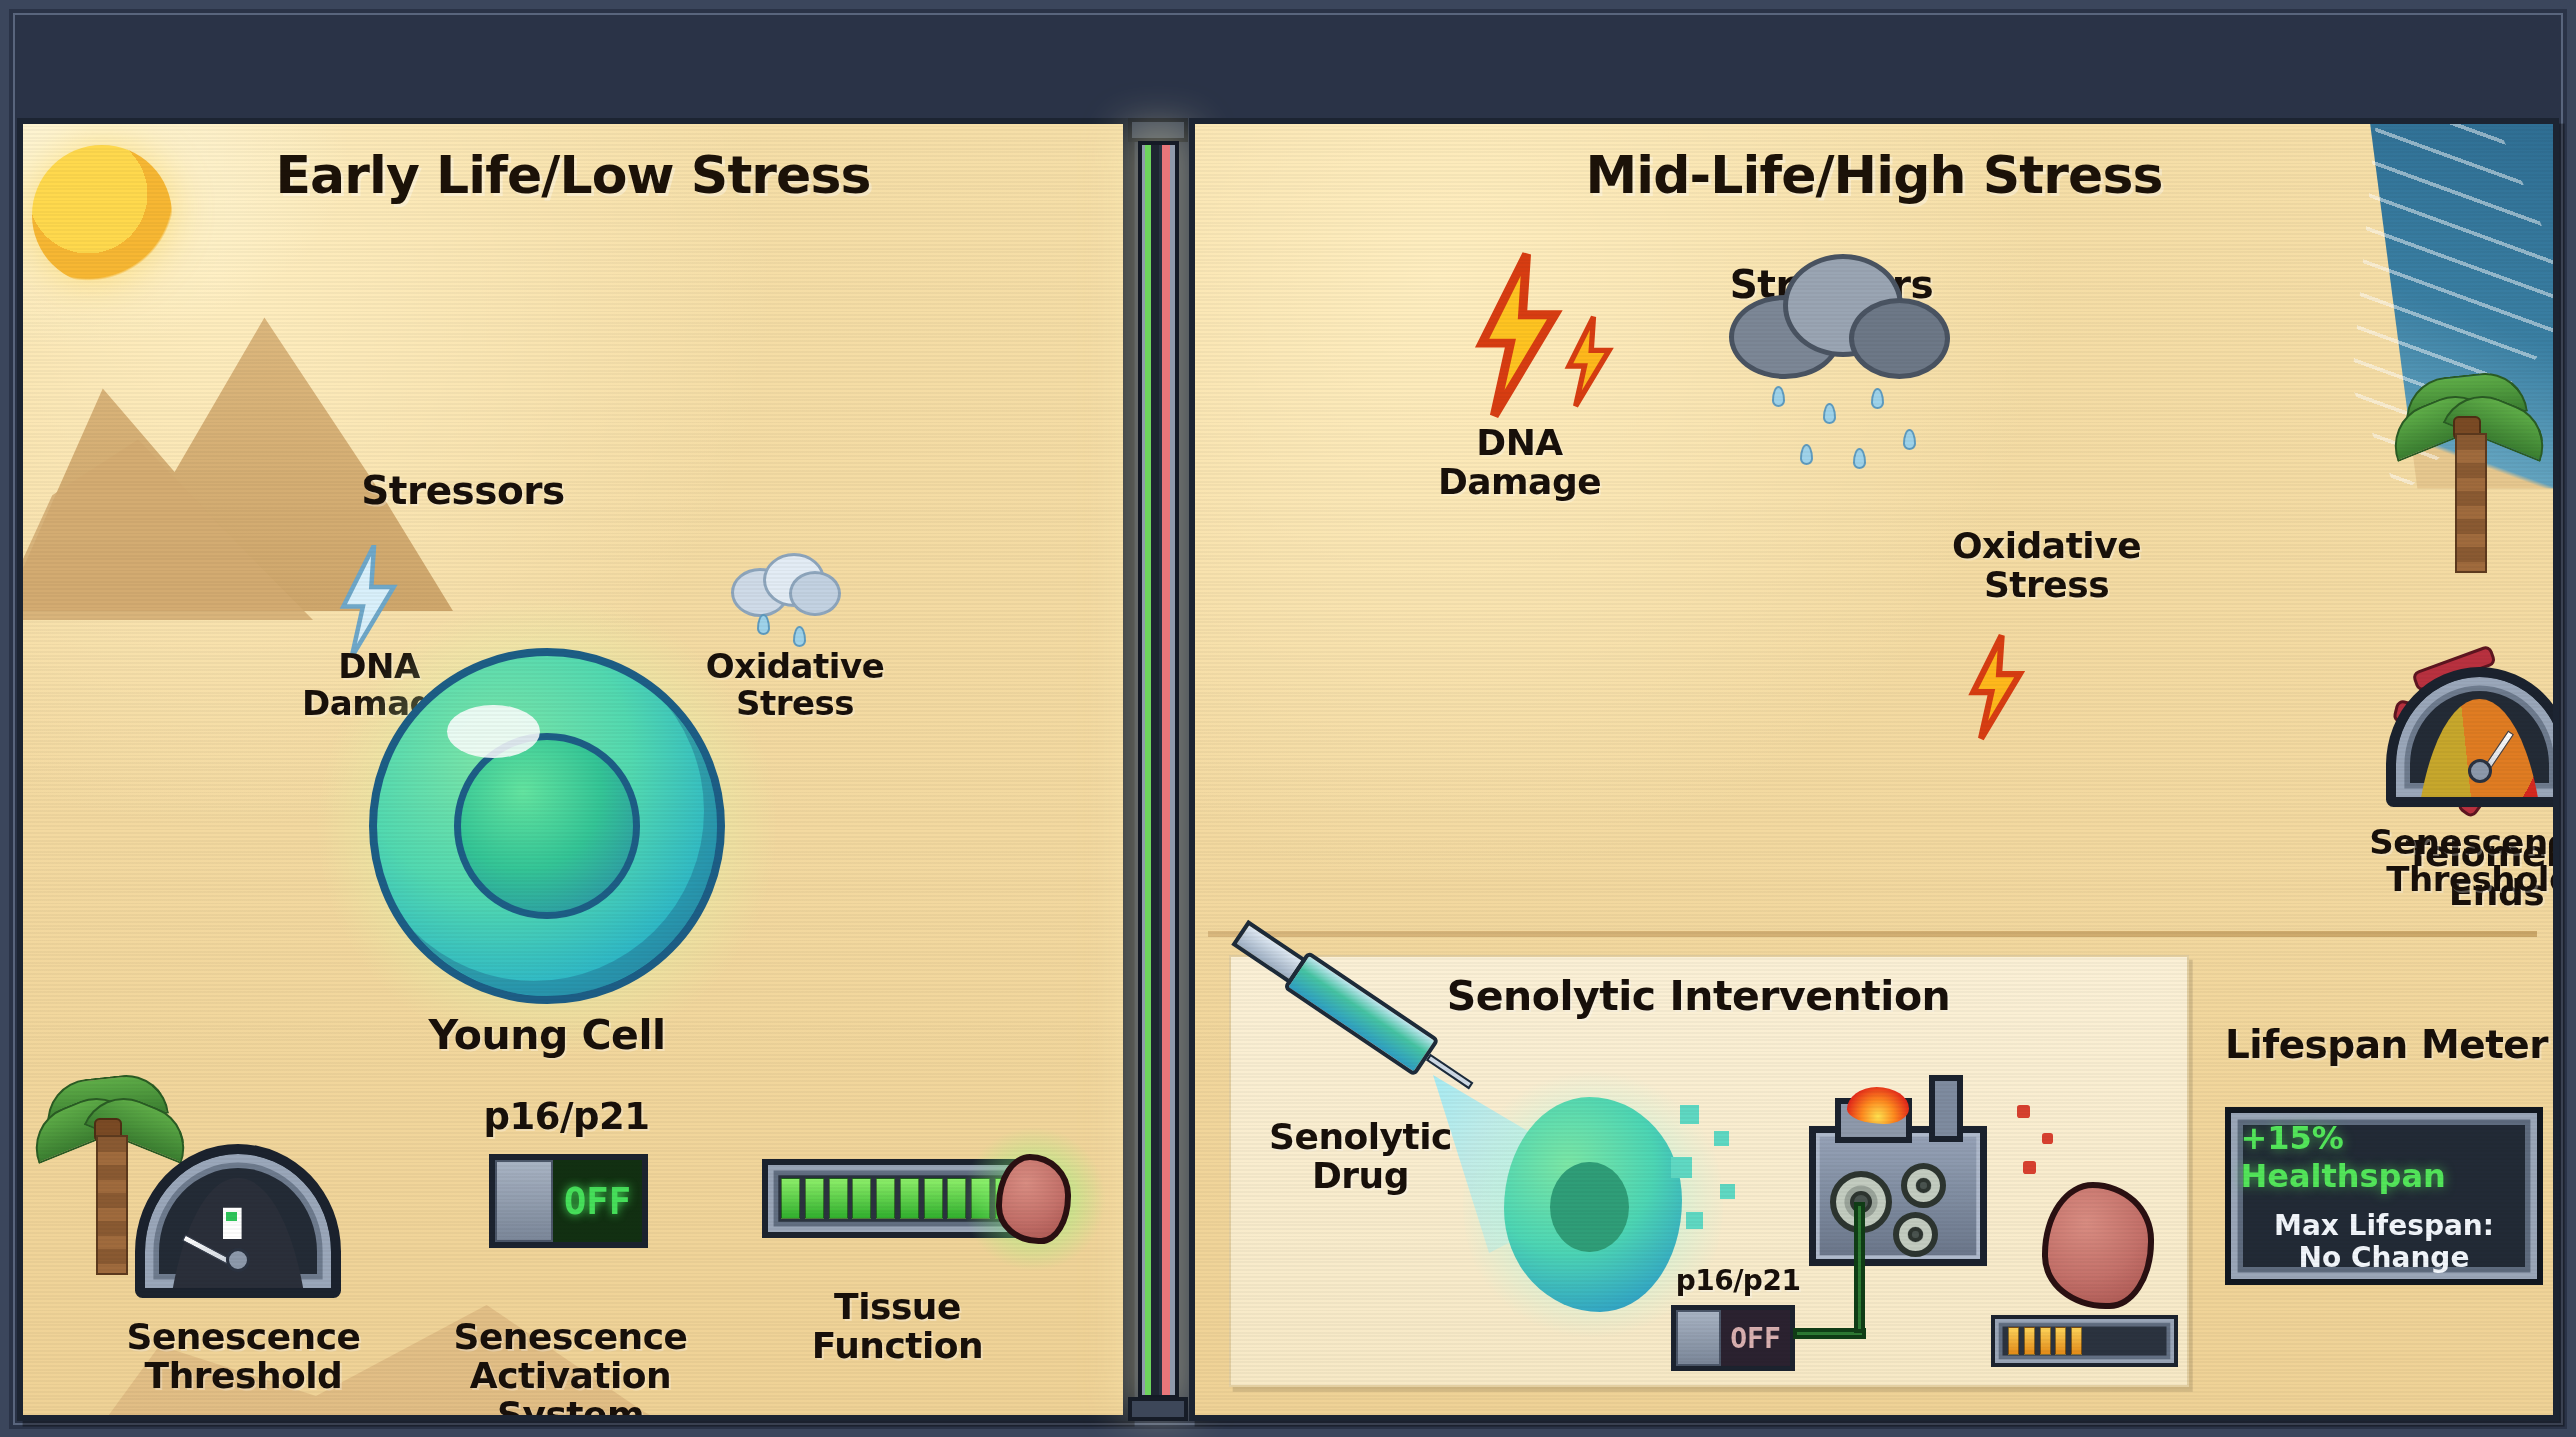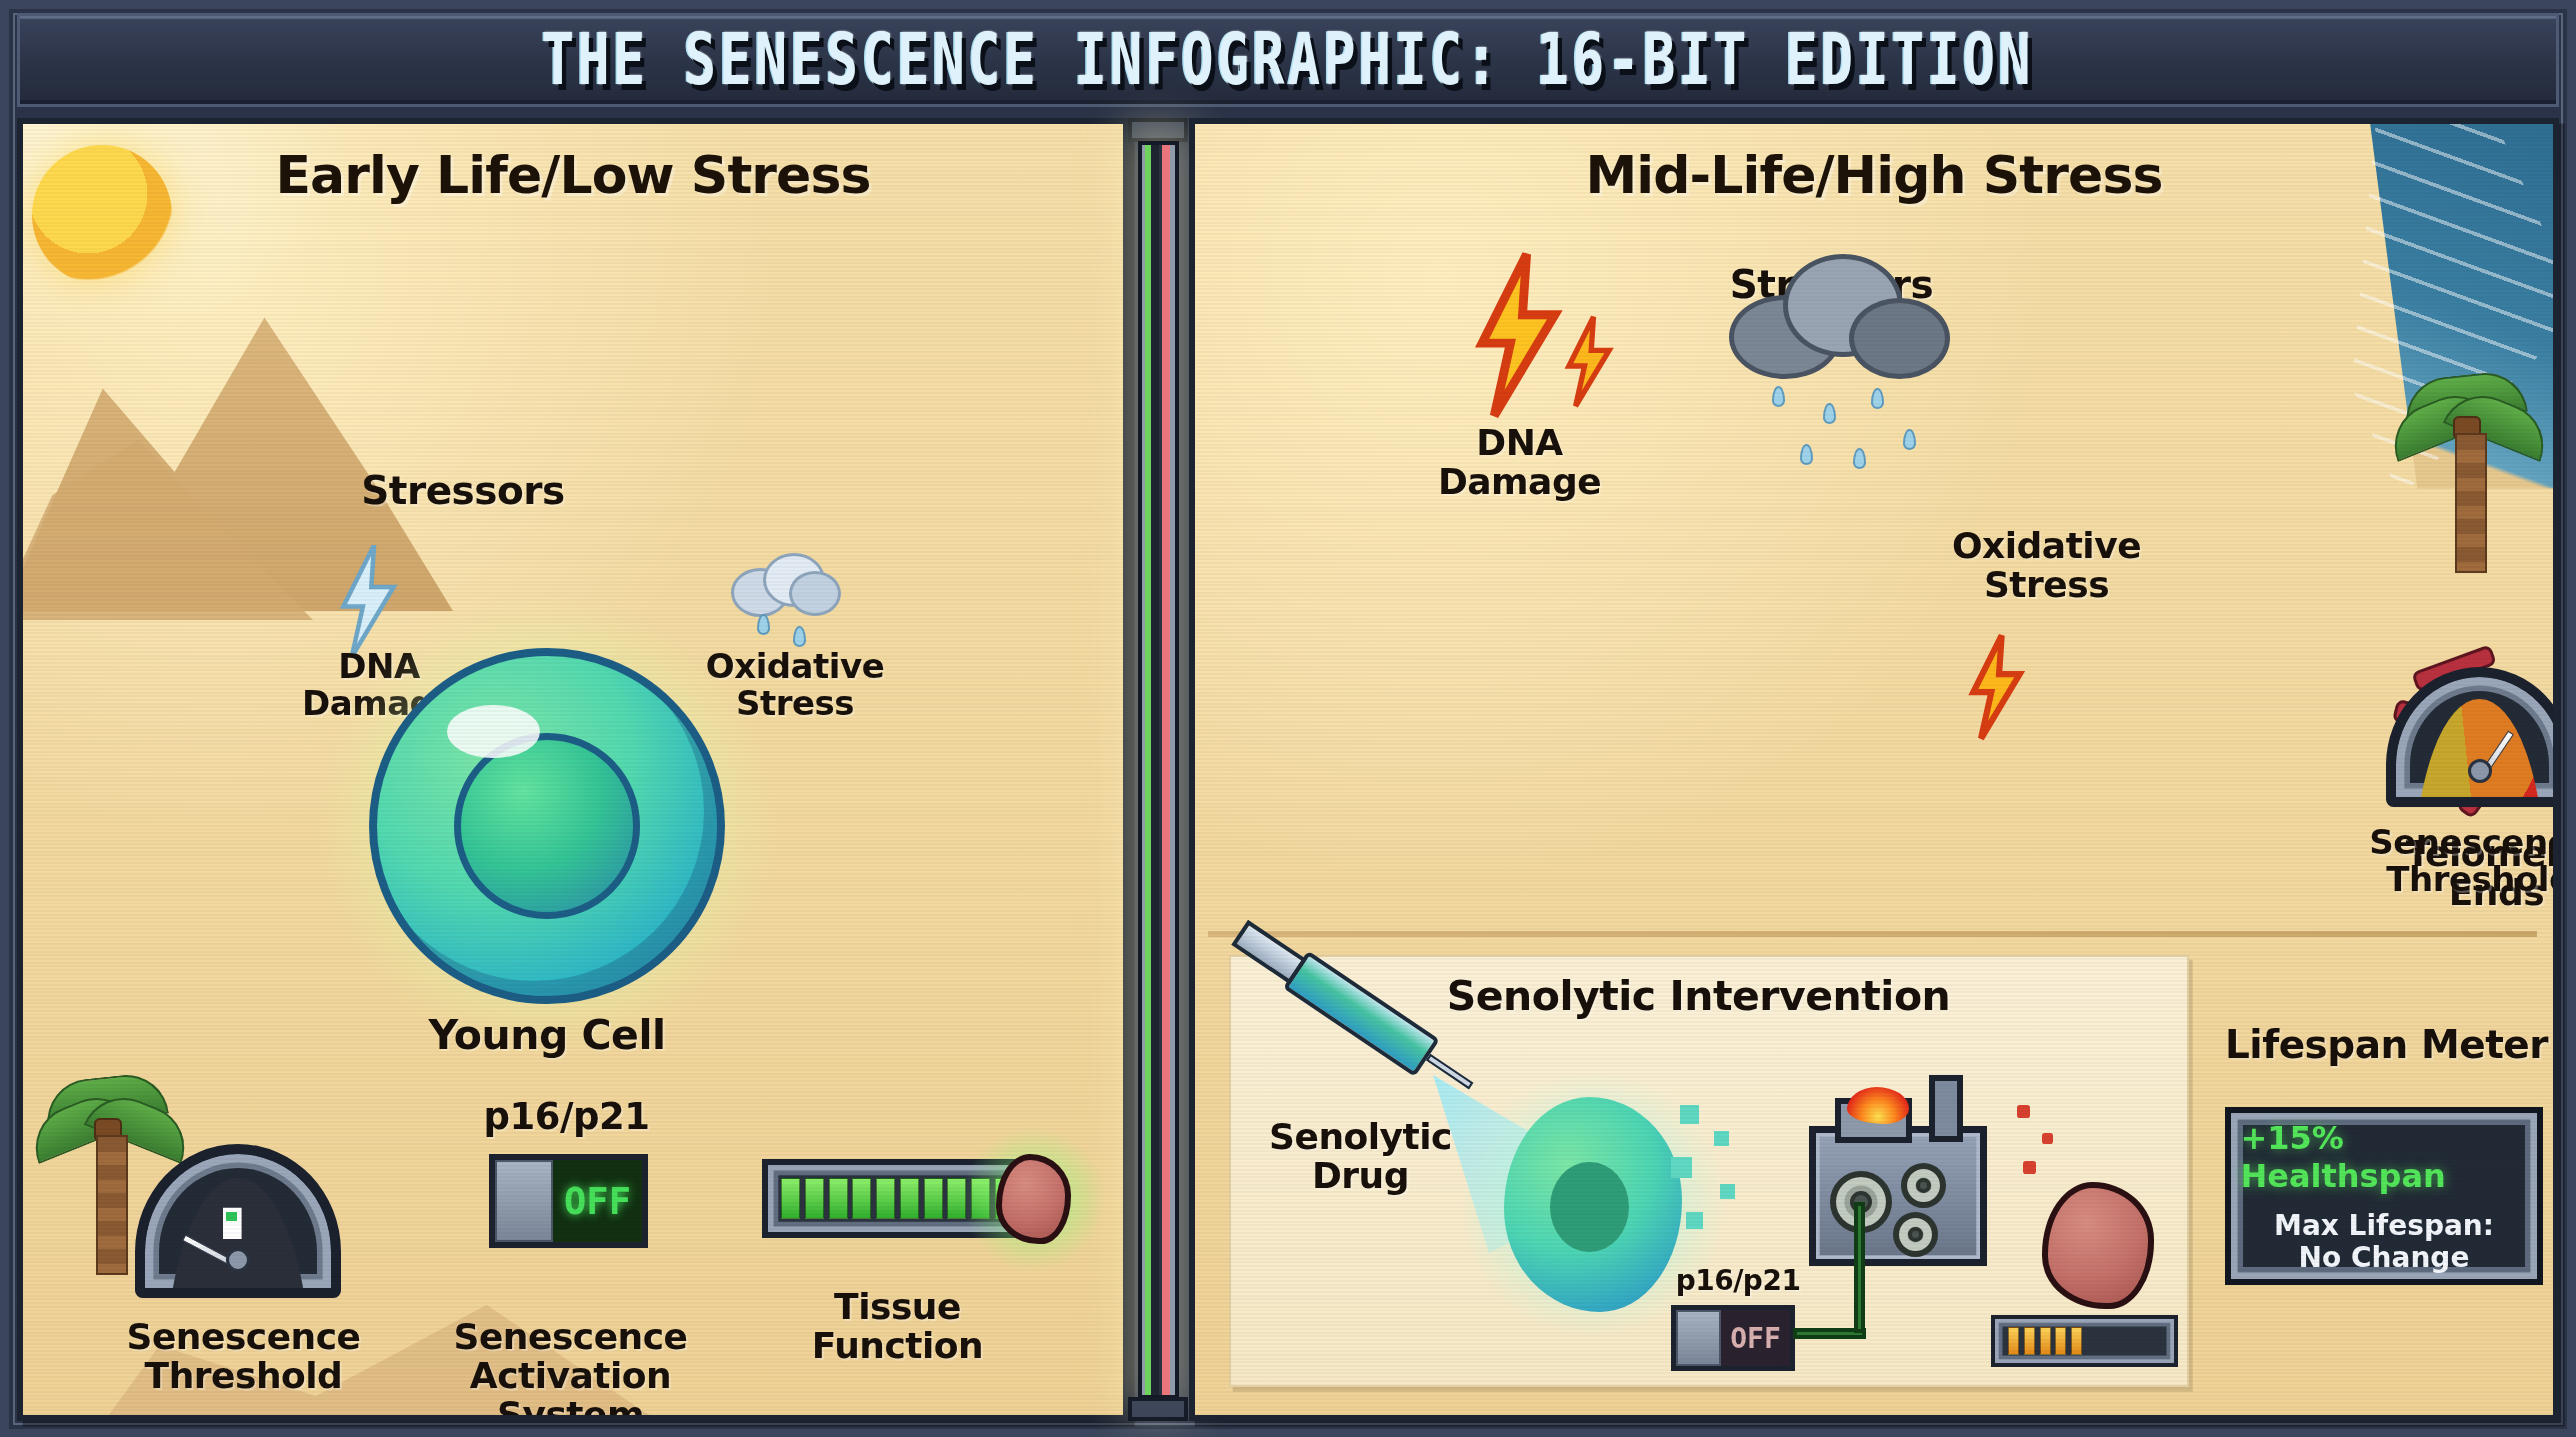--- a/index.html
+++ b/index.html
@@ -328,23 +328,20 @@
   .meter-rule{ width:80%; height:3.7px; background:linear-gradient(90deg,rgba(83,230,90,0),#53e65a,rgba(83,230,90,0)); }
   .meter-white{ color:#f2f6fb; font-weight:bold; font-size:28px; text-align:center; line-height:1.12; }
 </style>
 </head>
 <body>
 
 <div id="root">
 
   <div class="outer-frame"></div>
 
-  <div class="titlebar">
-    <div class="title-text">THE SENESCENCE INFOGRAPHIC: 16-BIT EDITION</div>
-  </div>
 
   <div class="panel" id="left-panel">
     <div class="panel-bg"></div>
 
     <div class="sun-halo"></div>
     <div class="sun"></div>
     <div class="dune d1"></div>
     <div class="dune d2"></div>
     <div class="dune d3"></div>
     <div class="palm" id="palm-left">

